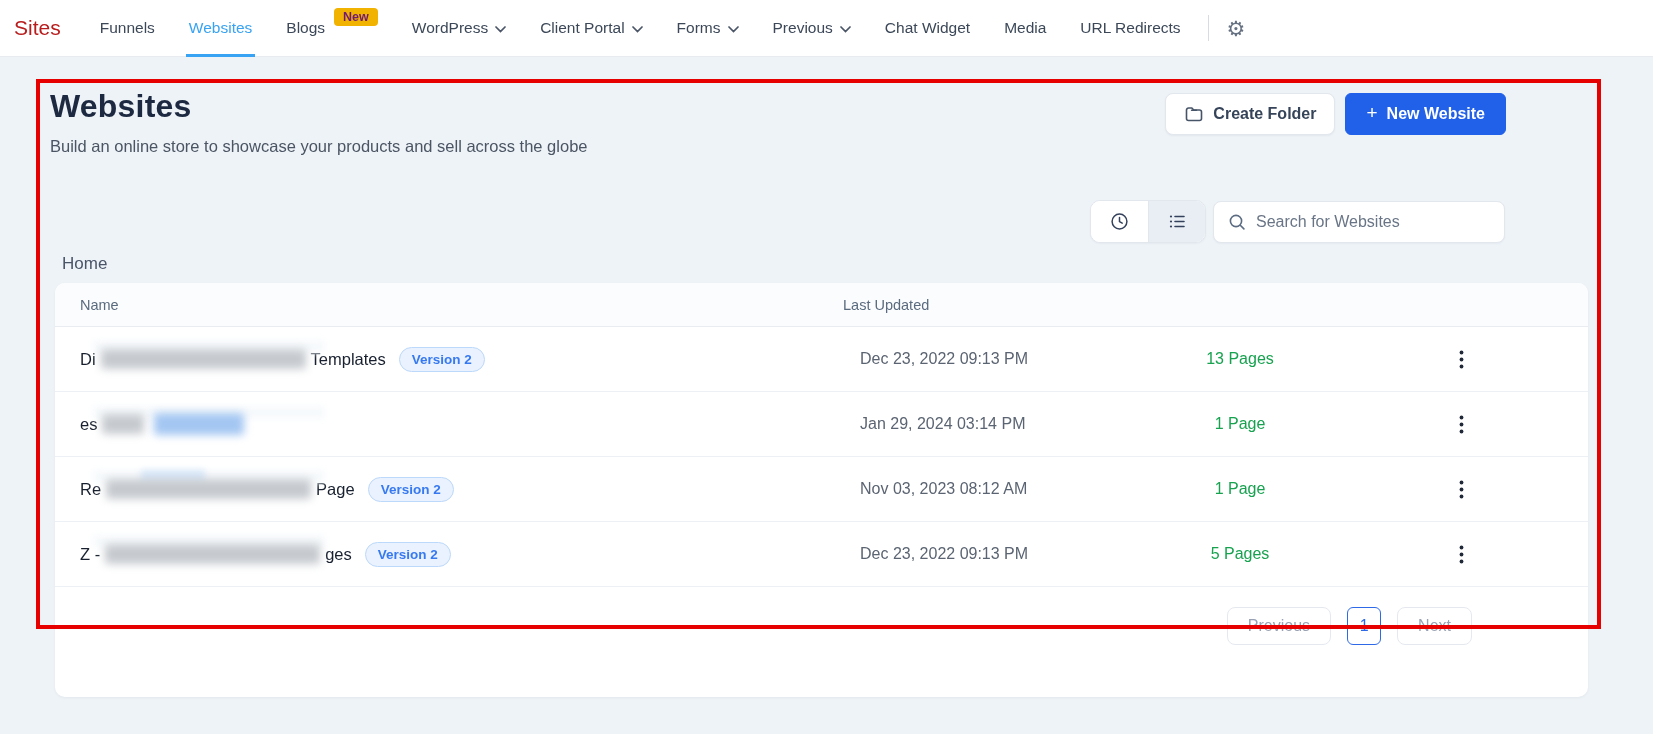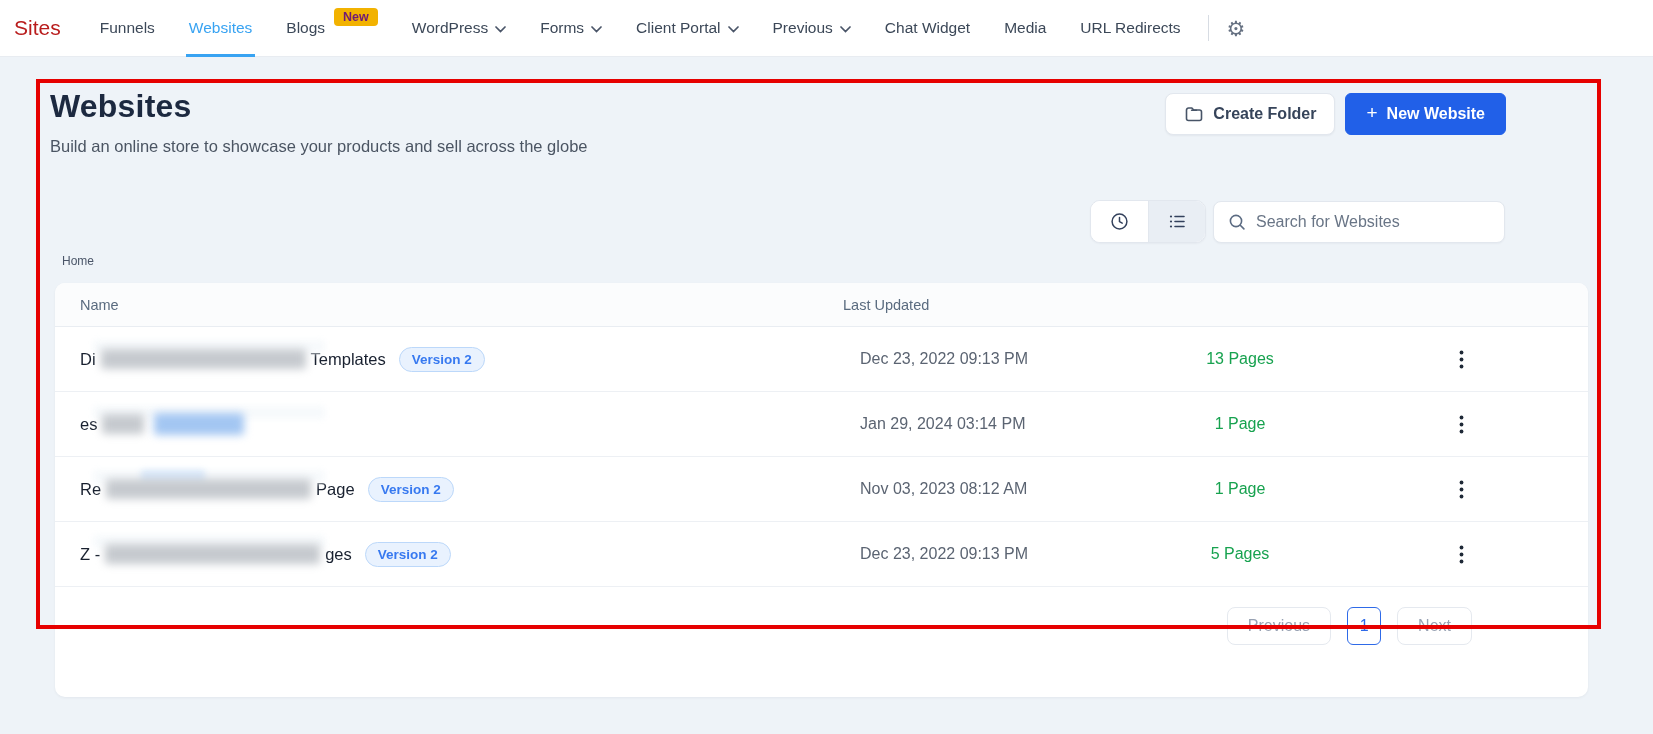--- a/index.html
+++ b/index.html
@@ -44,21 +44,21 @@
   .seg-group { display:flex; height:43px; border:1px solid #e2e7ee; border-radius:10px; overflow:hidden;
                background:#ffffff; box-shadow:0 1px 2px rgba(16,24,40,.04); }
   .seg-btn { width:57px; display:flex; align-items:center; justify-content:center; cursor:pointer; background:#ffffff; }
   .seg-btn.selected { background:#e9eef4; border-left:1px solid #e2e7ee; }
   .searchbox { display:flex; align-items:center; gap:10px; width:292px; height:42px; background:#ffffff;
                border:1px solid #e2e7ee; border-radius:8px; padding:0 14px; box-shadow:0 1px 2px rgba(16,24,40,.04); }
   .searchbox input { border:none; outline:none; flex:1; font-size:16px; color:#475467; background:transparent;
                      font-family:"Liberation Sans", sans-serif; }
   .searchbox input::placeholder { color:#697586; }
 
-  .breadcrumb { position:absolute; left:62px; top:254px; font-size:12px; color:#4a5568; }
+  .breadcrumb { position:absolute; left:62px; top:254px; font-size:17px; color:#4a5568; }
 
   
   .card { position:absolute; left:55px; top:283px; width:1533px; height:414px; background:#ffffff;
           border-radius:10px; box-shadow:0 1px 3px rgba(16,24,40,.05); }
   .thead { display:grid; grid-template-columns:750px 340px 190px 1fr; height:44px; align-items:center;
            background:#fbfcfd; border-bottom:1px solid #e9edf2; border-radius:10px 10px 0 0;
            font-size:14.5px; color:#5a6b7f; font-weight:500; }
   .thead .c-name { padding-left:25px; }
   .thead .c-date { padding-left:38px; }
   .trow { display:grid; grid-template-columns:750px 340px 190px 1fr; height:65px; align-items:center;
@@ -110,29 +110,29 @@
       </div>
       <div class="tab">
         <span>WordPress</span>
         <span class="chev">
           <svg width="11" height="7" viewBox="0 0 11 7">
               <path d="M1 1l4.5 4.5L10 1" fill="none" stroke="#4a5568" stroke-width="1.7" stroke-linecap="round"></path>
             </svg>
         </span>
       </div>
       <div class="tab">
-        <span>Forms</span>
+        <span>Client Portal</span>
         <span class="chev">
           <svg width="11" height="7" viewBox="0 0 11 7">
               <path d="M1 1l4.5 4.5L10 1" fill="none" stroke="#4a5568" stroke-width="1.7" stroke-linecap="round"></path>
             </svg>
         </span>
       </div>
       <div class="tab">
-        <span>Client Portal</span>
+        <span>Forms</span>
         <span class="chev">
           <svg width="11" height="7" viewBox="0 0 11 7">
               <path d="M1 1l4.5 4.5L10 1" fill="none" stroke="#4a5568" stroke-width="1.7" stroke-linecap="round"></path>
             </svg>
         </span>
       </div>
       <div class="tab">
         <span>Previous</span>
         <span class="chev">
           <svg width="11" height="7" viewBox="0 0 11 7">

